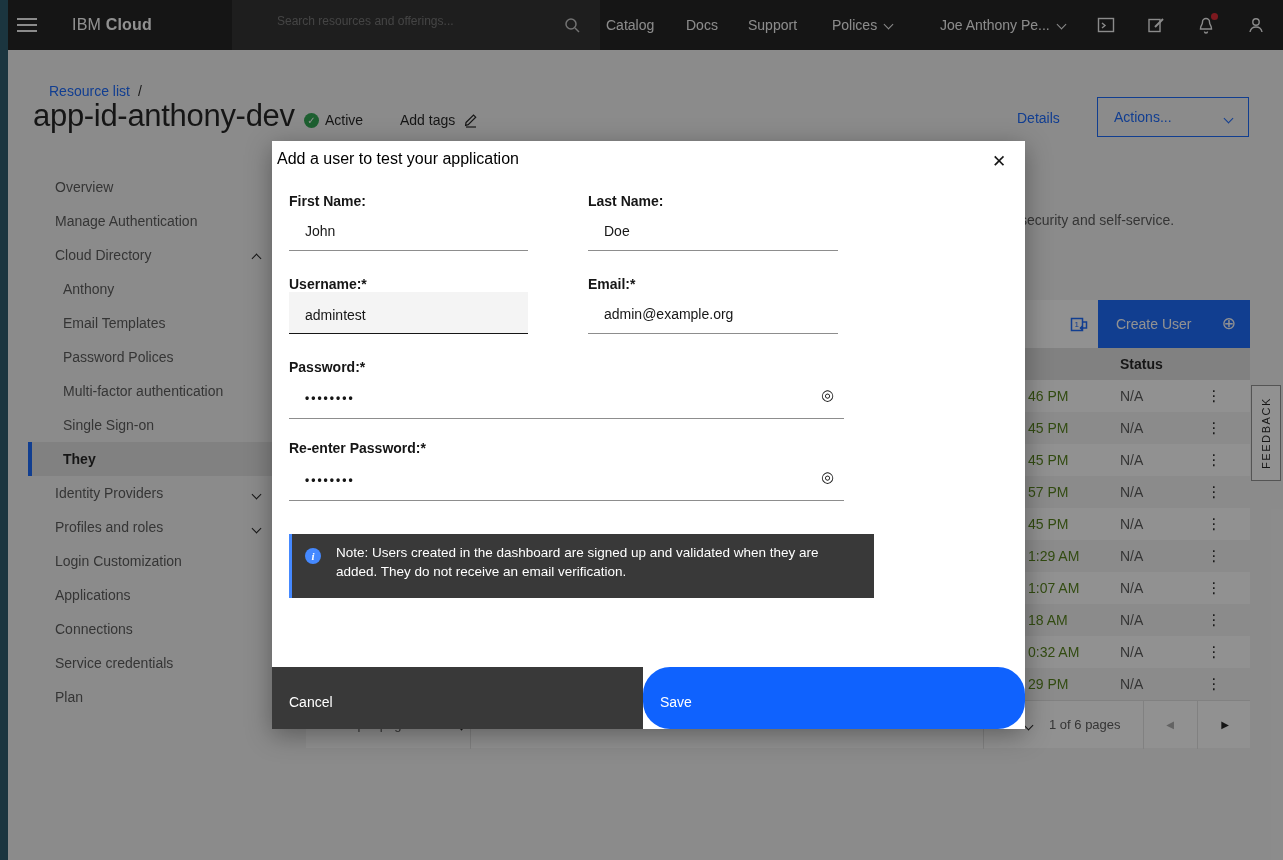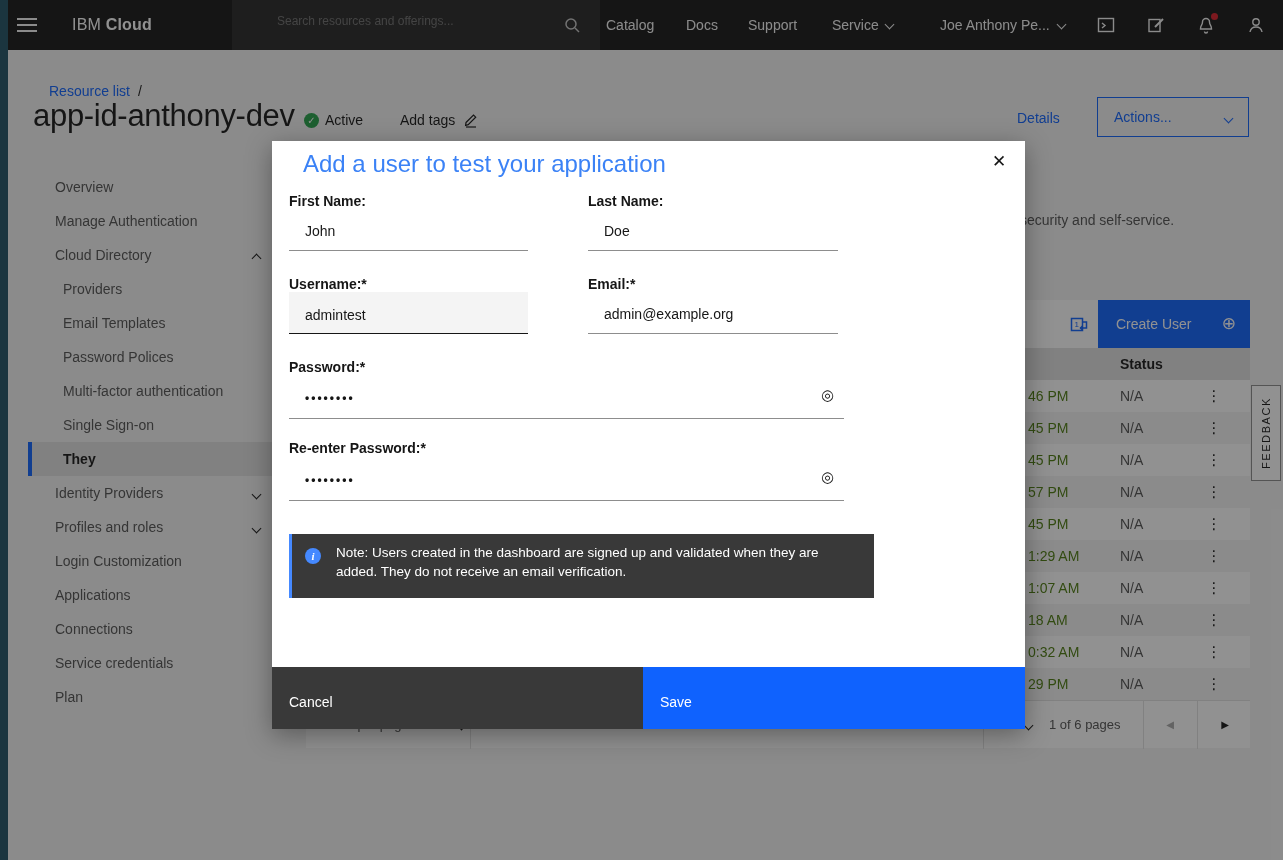--- a/index.html
+++ b/index.html
@@ -86,38 +86,38 @@
     border:1px solid #8d8d8d; display:flex; align-items:center; justify-content:center; cursor:pointer; z-index:10; }
   .feedback span { writing-mode:vertical-rl; transform:rotate(180deg); font-size:11px; letter-spacing:1.6px;
     color:#161616; font-weight:400; }
 
   
   .overlay { position:absolute; left:0; top:0; width:1283px; height:860px; background:rgba(22,22,22,.47); z-index:50; }
   .modal { position:absolute; left:272px; top:141px; width:753px; height:588px; background:#fff; z-index:100;
     box-shadow:0 6px 24px rgba(0,0,0,.35); }
   .mclose { position:absolute; right:10px; top:4px; width:32px; height:32px; border:none; background:none;
     font-size:17px; color:#161616; cursor:pointer; font-family:inherit; }
-  .mtitle { position:absolute; left:31px; top:9px; font-size:24px; font-weight:400; color:#3b82f6; }
+  .mtitle { position:absolute; left:5px; top:9px; font-size:16px; font-weight:400; color:#000000; }
   .flabel { position:absolute; font-size:14px; font-weight:700; color:#161616; }
   .finput { position:absolute; border:none; border-bottom:1px solid #8d8d8d; background:transparent;
     font-size:14px; color:#161616; font-family:inherit; padding:0 0 8px 16px; outline:none; }
   .finput.filled { background:#f4f4f4; border-bottom:1px solid #161616; padding-top:12px; }
   .pwwrap { position:absolute; border-bottom:1px solid #8d8d8d; }
   .pwwrap input { width:100%; height:100%; border:none; background:transparent; outline:none;
     font-size:12px; font-weight:700; letter-spacing:2px; color:#161616; padding-left:16px; font-family:inherit; }
   .eye { position:absolute; right:10px; top:8px; font-size:15px; color:#161616; cursor:pointer; background:none; border:none; }
   .note { position:absolute; left:17px; top:393px; width:585px; height:64px; background:#393939;
     border-left:3px solid #4589ff; }
   .note .i { position:absolute; left:13px; top:14px; width:16px; height:16px; border-radius:50%; background:#4589ff;
     color:#fff; font-size:11px; font-weight:700; text-align:center; line-height:16px; font-family:"Liberation Serif",serif; font-style:italic; }
   .note .txt { position:absolute; left:44px; top:9px; width:520px; font-size:13.5px; line-height:19px; color:#fff; }
   .mbtn { position:absolute; bottom:0; height:62px; border:none; font-size:14px; color:#fff; text-align:left;
     padding:7px 0 0 17px; cursor:pointer; font-family:inherit; }
   .mbtn.cancel { left:0; width:371px; background:#393939; }
-  .mbtn.save { left:371px; width:382px; background:#0f62fe; }
+  .mbtn.save { left:371px; width:382px; background:#0f62fe;border-radius:27px; }
   svg { display:block; }
 </style>
 </head>
 <body>
 
 <div class="hdr">
   <div class="burger">
       <span></span>
       <span></span>
       <span></span>
@@ -128,21 +128,21 @@
     <span class="sico">
       <svg width="16" height="16" viewBox="0 0 16 16">
           <circle cx="7" cy="7" r="5" fill="none" stroke="#c6c6c6" stroke-width="1.5"></circle>
           <line x1="11" y1="11" x2="15" y2="15" stroke="#c6c6c6" stroke-width="1.5"></line>
         </svg>
     </span>
   </div>
   <span class="hlink" style="left:606px">Catalog</span>
   <span class="hlink" style="left:686px">Docs</span>
   <span class="hlink" style="left:748px">Support</span>
-  <span class="hlink" style="left:832px"><span>Service</span>&nbsp;&nbsp;<span class="chev"></span></span>
+  <span class="hlink" style="left:832px"><span>Polices</span>&nbsp;&nbsp;<span class="chev"></span></span>
   <span class="hlink" style="left:940px"><span>Joe Anthony Pe...</span>&nbsp;&nbsp;<span class="chev"></span></span>
   <div class="hicon" style="left:1086px">
     <svg width="20" height="20" viewBox="0 0 20 20">
         <rect x="2.5" y="3.5" width="15" height="13" fill="none" stroke="#f4f4f4" stroke-width="1.4"></rect>
         <path d="M6 8l3 2.5L6 13" fill="none" stroke="#f4f4f4" stroke-width="1.4"></path>
       </svg>
   </div>
   <div class="hicon" style="left:1136px">
     <svg width="20" height="20" viewBox="0 0 20 20">
         <rect x="3" y="4.5" width="11" height="12" fill="none" stroke="#f4f4f4" stroke-width="1.4"></rect>
@@ -181,21 +181,21 @@
 <span class="details">Details</span>
 <div class="actions">
   <span>Actions...</span>
   <span class="chev"></span>
 </div>
 
 <nav class="snav">
   <div class="sitem">Overview</div>
   <div class="sitem">Manage Authentication</div>
   <div class="sitem"><span>Cloud Directory</span><span class="chev up"></span></div>
-  <div class="sitem sub">Providers</div>
+  <div class="sitem sub">Anthony</div>
   <div class="sitem sub">Email Templates</div>
   <div class="sitem sub">Password Polices</div>
   <div class="sitem sub">Multi-factor authentication</div>
   <div class="sitem sub">Single Sign-on</div>
   <div class="sitem sub sel">They</div>
   <div class="sitem"><span>Identity Providers</span><span class="chev"></span></div>
   <div class="sitem"><span>Profiles and roles</span><span class="chev"></span></div>
   <div class="sitem">Login Customization</div>
   <div class="sitem">Applications</div>
   <div class="sitem">Connections</div>

